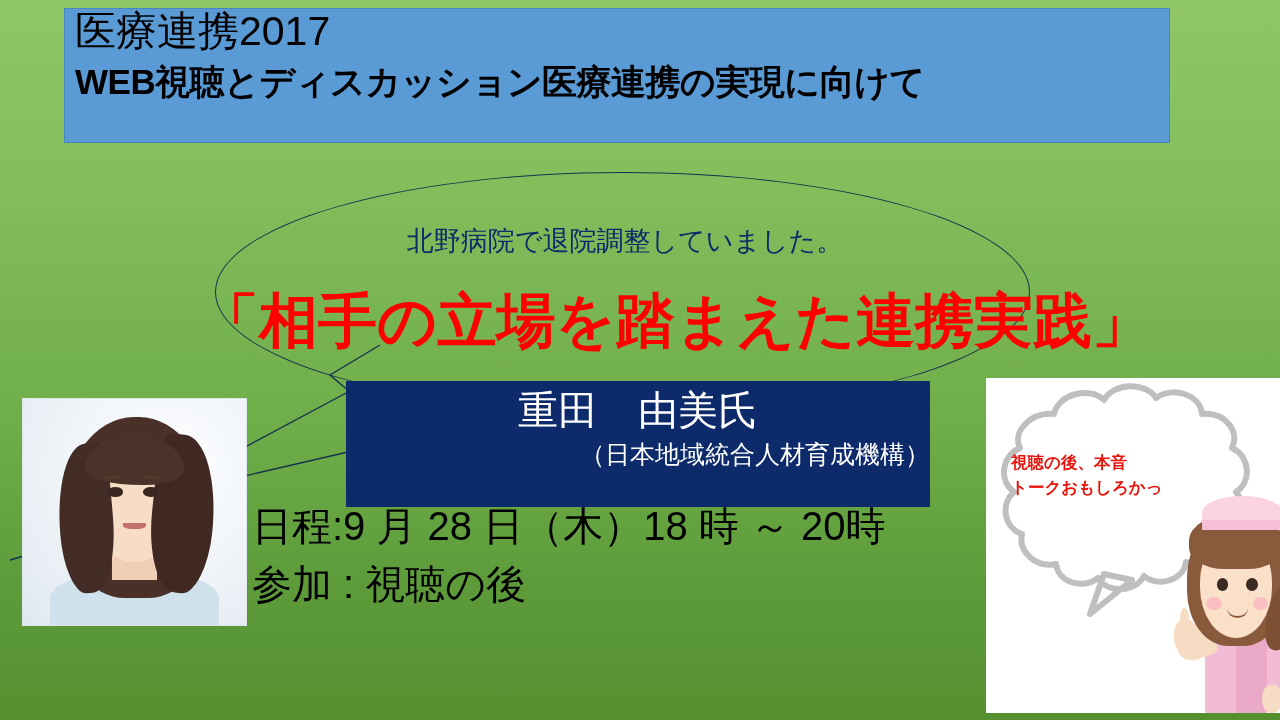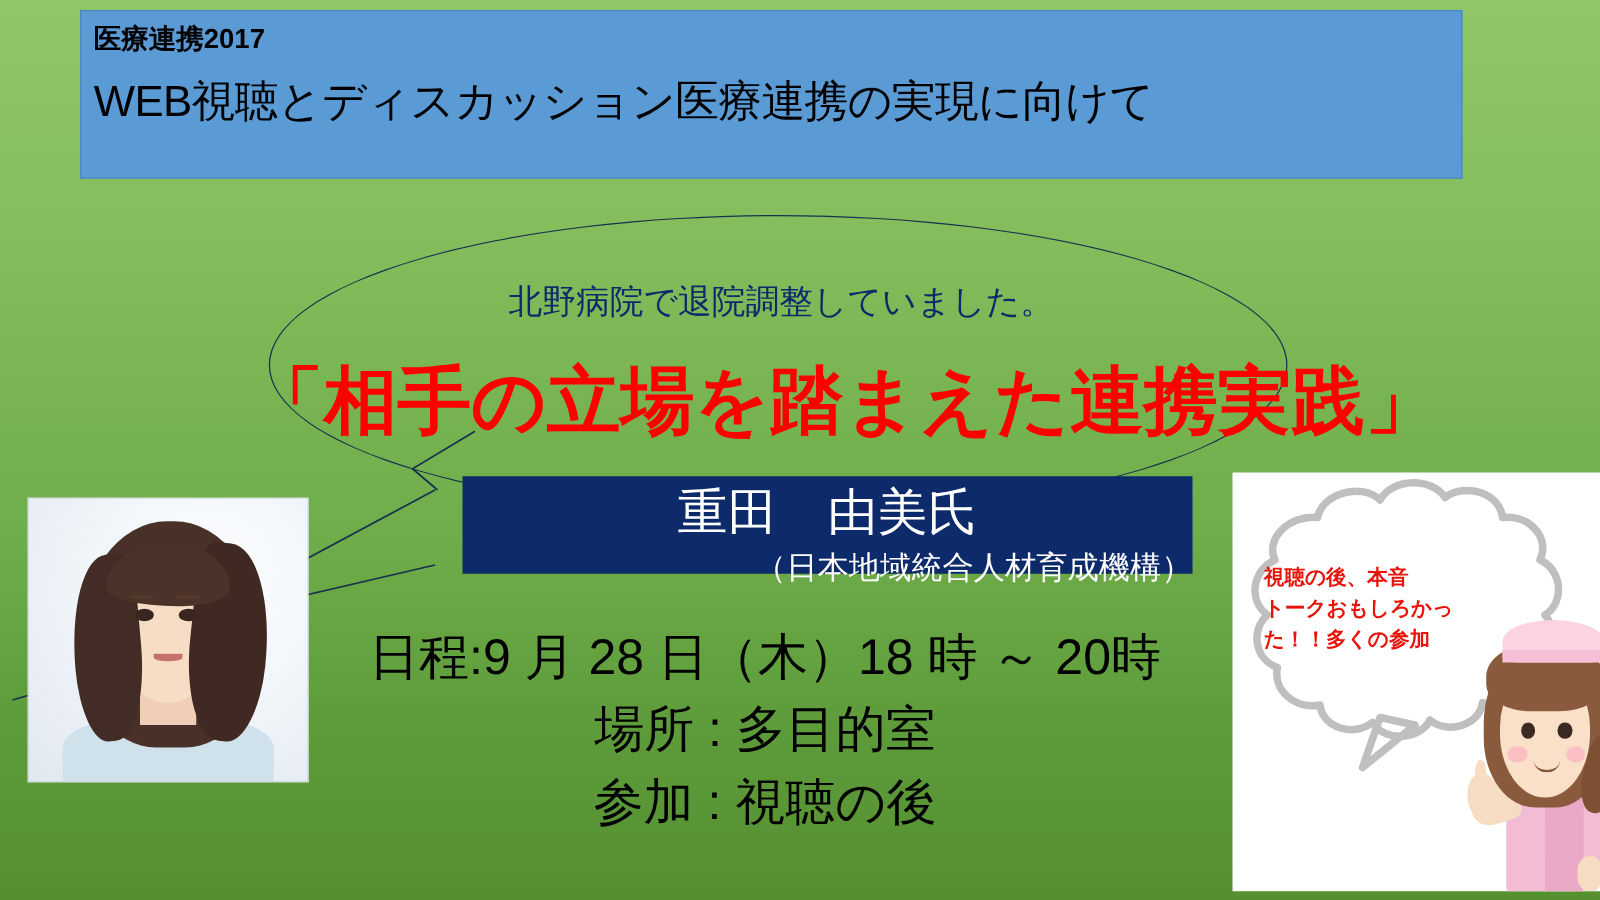--- a/index.html
+++ b/index.html
@@ -13,27 +13,27 @@
     overflow:hidden;
   }
 
   
   #header-box{
     position:absolute;left:64px;top:8px;width:1106px;height:135px;
     background:#5b9bd5;border:1px solid #4a87bf;box-sizing:border-box;
   }
   #header-kicker{
     position:absolute;left:10px;top:2px;
-    font-size:22px;line-height:40px;color:#000;white-space:nowrap;
-    font-weight:700;
+    font-size:41px;line-height:40px;color:#000;white-space:nowrap;
+    font-weight:400;
   }
   #header-title{
     position:absolute;left:10px;top:50px;
     font-size:35px;line-height:46px;color:#000;white-space:nowrap;
-    font-weight:normal;letter-spacing:-0.5px;
+    font-weight:bold;letter-spacing:-0.5px;
   }
 
   
   #callout-svg{position:absolute;left:0;top:0;width:1280px;height:720px;pointer-events:none;}
 
   #callout-lines{
     position:absolute;left:215px;top:172px;width:815px;height:240px;
     border:1.4px solid #17324f;border-radius:50%;
     box-sizing:border-box;background:transparent;
   }
@@ -69,38 +69,38 @@
   #pt-eye-l{left:38%;top:39%;width:7%;height:4.2%;background:#3a2620;border-radius:50%;}
   #pt-eye-r{left:54%;top:39%;width:7%;height:4.2%;background:#3a2620;border-radius:50%;}
   #pt-brow-l{left:36.5%;top:34%;width:9%;height:1.6%;background:#55392d;border-radius:50%;}
   #pt-brow-r{left:53%;top:34%;width:9%;height:1.6%;background:#55392d;border-radius:50%;}
   #pt-mouth{left:45%;top:55%;width:10%;height:2.6%;background:#c4726b;border-radius:0 0 50% 50%;}
   #pt-body{left:12%;top:76%;width:76%;height:26%;background:#cfe2ec;border-radius:46% 46% 0 0;}
   #pt-collar{left:38%;top:76%;width:24%;height:8%;background:#e6eff4;border-radius:0 0 50% 50%;}
 
   
   #speaker-box{
-    position:absolute;left:346px;top:381px;width:584px;height:78px;
-    background:#0d2a6b;box-sizing:border-box;margin-left:24px;
+    position:absolute;left:346px;top:381px;width:584px;height:126px;
+    background:#0d2a6b;box-sizing:border-box;
   }
   #speaker-name{
     position:absolute;left:0;top:3px;width:100%;text-align:center;
     color:#ffffff;font-size:40px;line-height:52px;white-space:nowrap;
   }
   #speaker-affil{
     position:absolute;left:0;top:56px;width:100%;text-align:right;
     color:#ffffff;font-size:25px;line-height:34px;white-space:nowrap;
   }
 
   
   #details{
     position:absolute;left:252px;top:497px;width:720px;
     color:#000000;font-size:40px;line-height:58px;
   }
-  .detail-row{white-space:nowrap;display:block;text-align:center;}
+  .detail-row{white-space:nowrap;display:block;}
 
   
   #right-panel{
     position:absolute;left:962px;top:378px;width:318px;height:335px;
     background:#ffffff;overflow:hidden;margin-left:24px;
   }
   #bubble-svg{position:absolute;left:0;top:0;width:318px;height:335px;}
   #bubble-text{
     position:absolute;left:25px;top:72px;width:185px;
     color:#e8140c;font-size:16.5px;line-height:25px;font-weight:bold;
@@ -173,41 +173,39 @@
     <div class="pt" id="pt-mouth"></div>
   </div>
 
   <div id="speaker-box">
     <div id="speaker-name">重田　由美氏</div>
     <div id="speaker-affil">（日本地域統合人材育成機構）</div>
   </div>
 
   <div id="details">
     <span class="detail-row">日程:9 月 28 日（木）18 時 ～ 20時</span>
-    <span class="detail-row">場所 : 多目的室</span>
     <span class="detail-row">参加 : 視聴の後</span>
   </div>
 
   <div id="right-panel">
 
     <svg id="bubble-svg" viewBox="0 0 318 335">
       <path d="M68,36 C72,16 104,8 118,22 C128,4 160,4 170,20
                C186,8 214,16 216,36 C240,34 254,54 246,70
                C264,78 266,104 250,114 C262,128 254,152 236,154
                C238,174 218,190 200,184 C198,202 172,210 158,198
                C150,214 122,216 112,200 C96,212 72,204 70,186
                C50,190 32,174 36,156 C18,150 14,126 28,114
                C12,102 16,78 34,70 C26,54 44,34 68,36 Z
                M118,196 L104,236 L146,202 Z" fill="#ffffff" stroke="#bfbfbf" stroke-width="6" stroke-linejoin="round"></path>
     </svg>
 
     <div id="bubble-text">
       <span class="bub-line">視聴の後、本音</span>
       <span class="bub-line">トークおもしろかっ</span>
-      <span class="bub-line">た！！多くの参加</span>
     </div>
 
     <div id="nurse">
       <div class="nu" id="nu-arm-r"></div>
       <div class="nu" id="nu-body"></div>
       <div class="nu" id="nu-body-shade"></div>
       <div class="nu" id="nu-pocket"></div>
       <div class="nu" id="nu-hand-r"></div>
       <div class="nu" id="nu-arm-l"></div>
       <div class="nu" id="nu-hand"></div>

